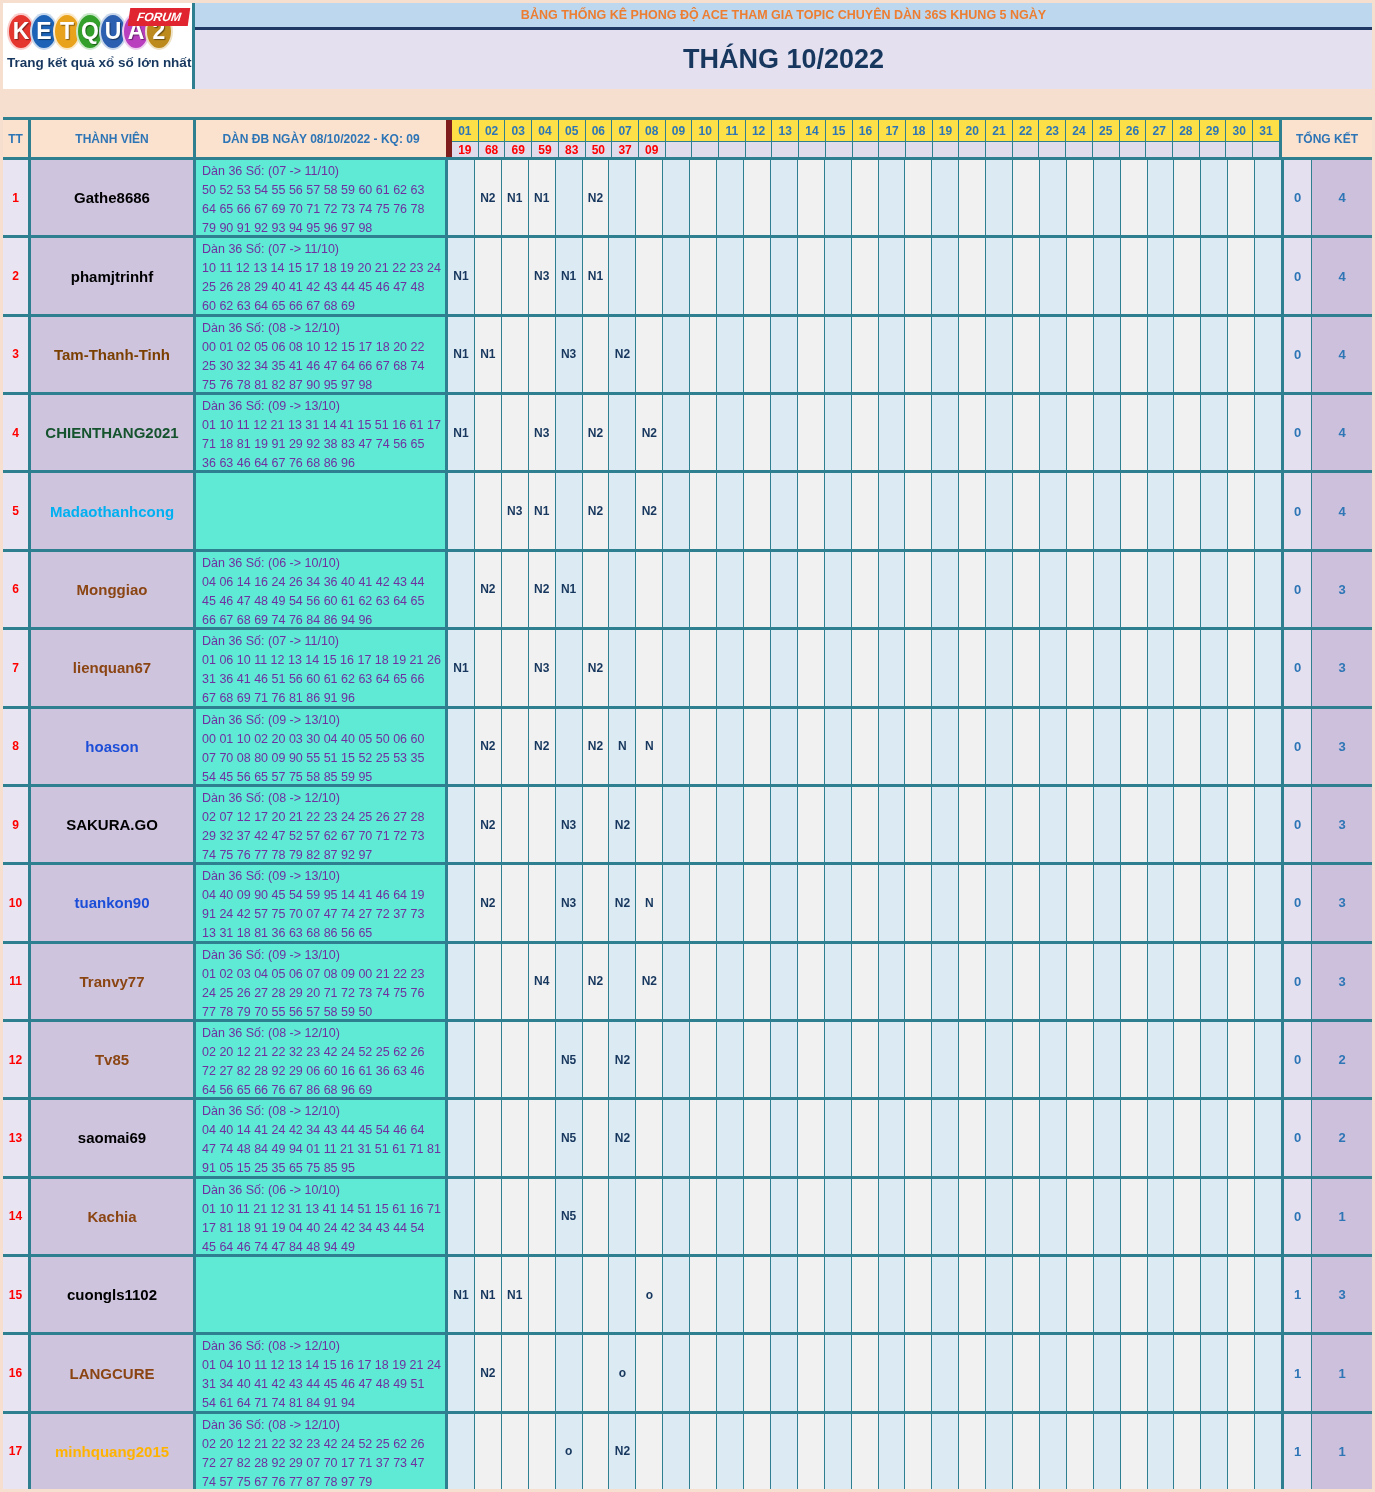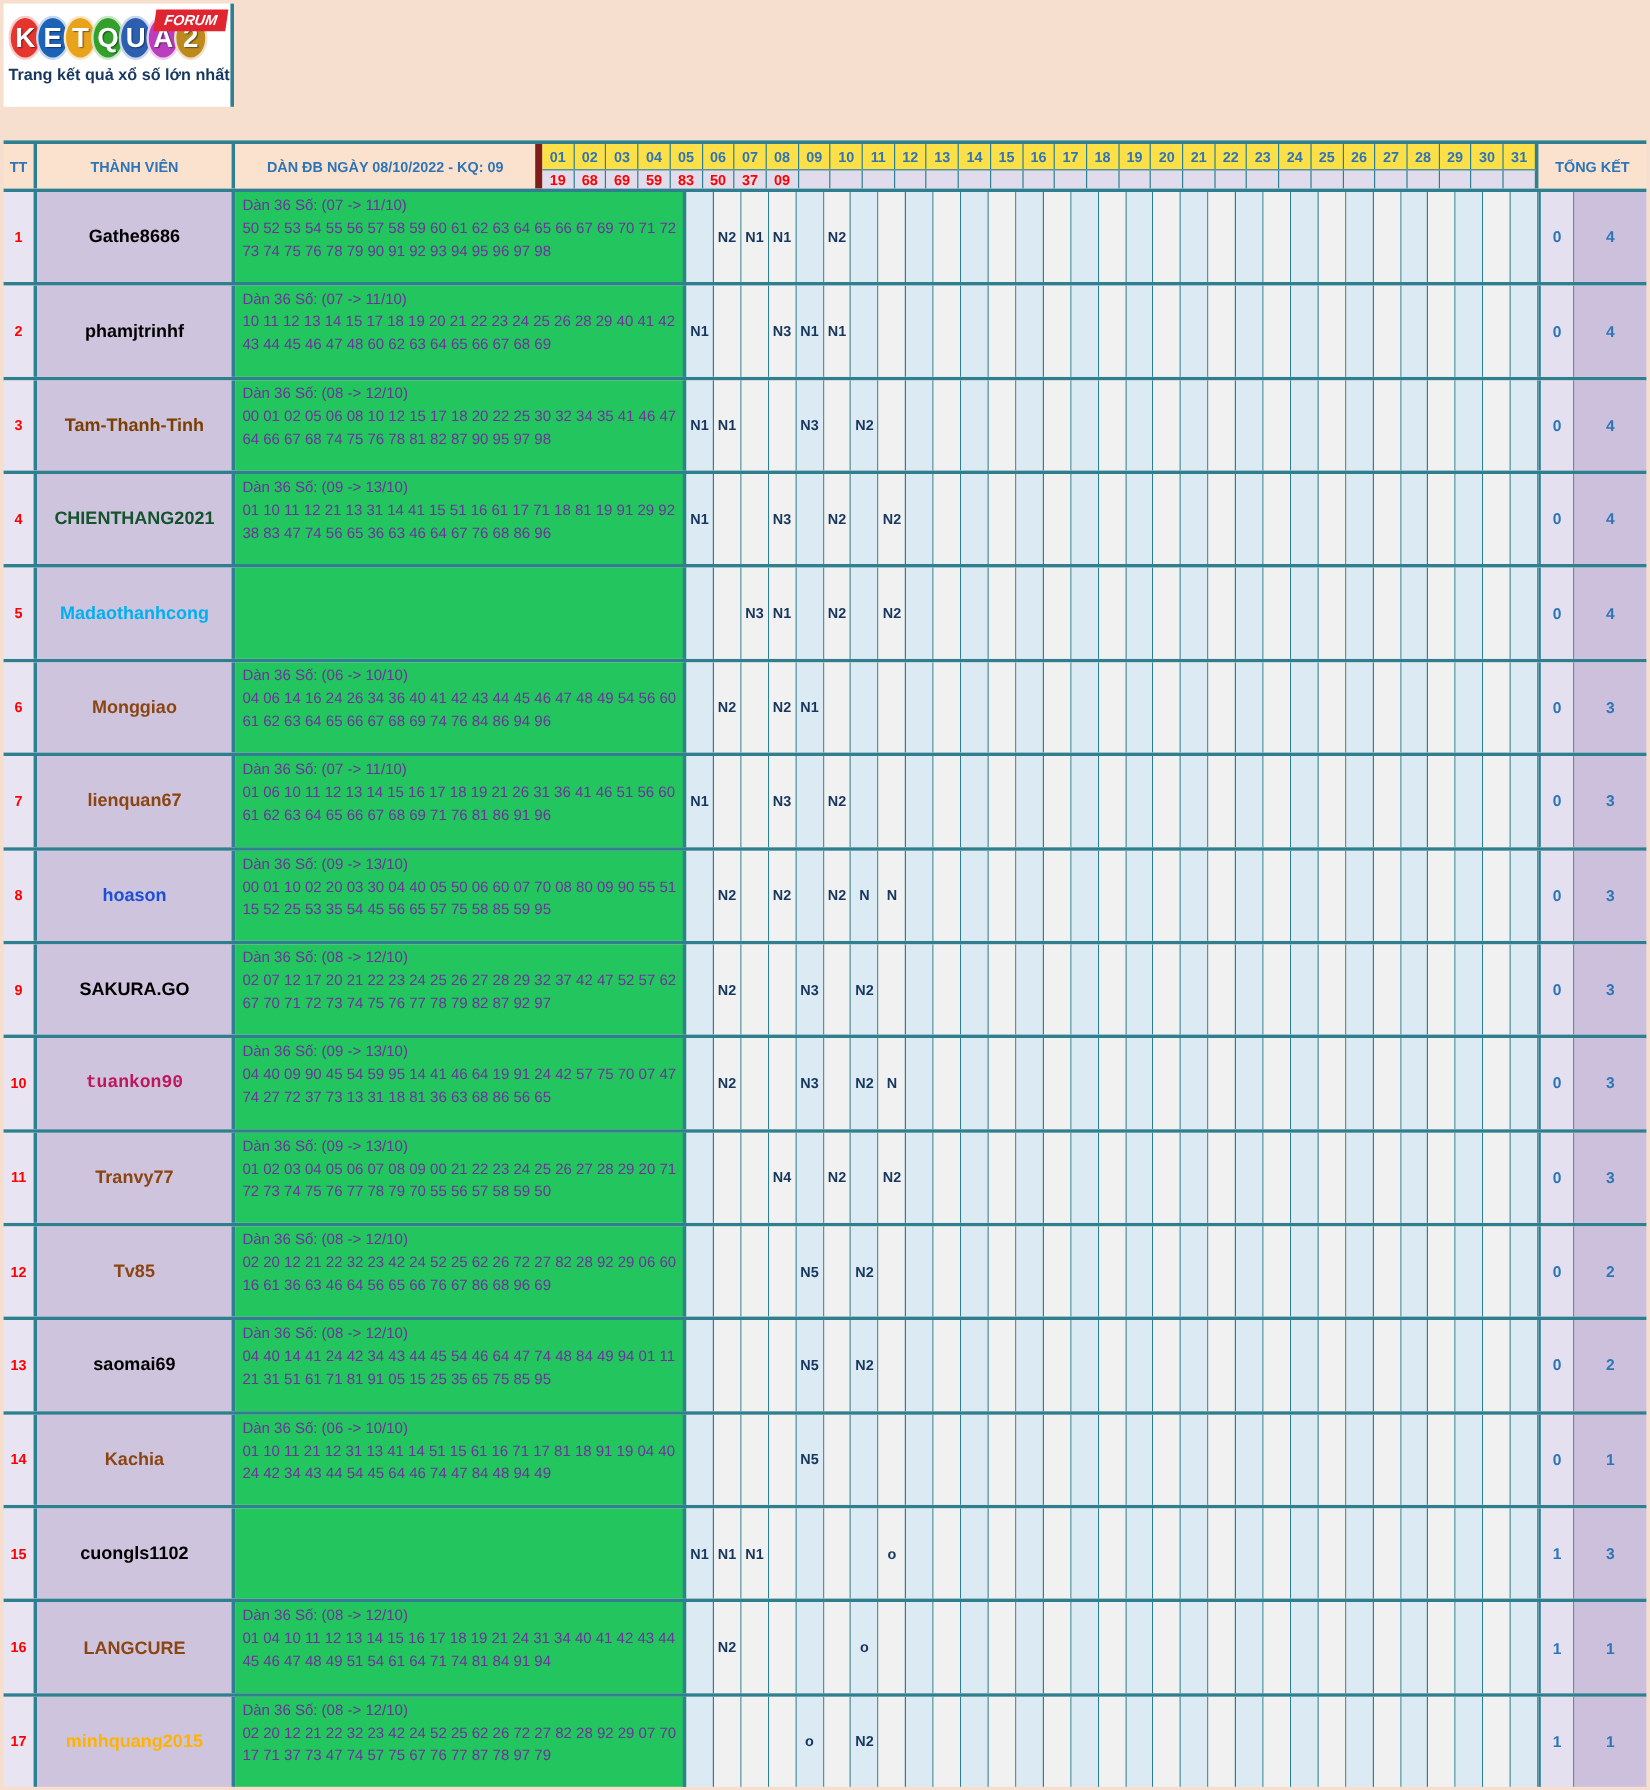--- a/index.html
+++ b/index.html
@@ -86,21 +86,21 @@
   .cell { display:flex; align-items:center; justify-content:center; }
   .cell.tt {
     width:28px; background:#e8e4f1; border-right:3px solid #2e8090;
     color:#ff0000; font-weight:bold; font-size:12px;
   }
   .cell.member {
     width:165px; background:#cec4de; border-right:3px solid #2e8090;
     font-weight:bold; font-size:15px; text-align:center; padding:0 3px;
   }
   .cell.dan {
-    width:376px; background:#22c55e; border-right:3px solid #2e8090;
+    width:252px; background:#5eead4; border-right:3px solid #2e8090;
     display:block; padding:2px 4px 0 6px;
     color:#7030a0; font-size:12.5px; line-height:19px;
     overflow:hidden;
   }
   .dan-title { color:#7030a0; }
   .daygrid { flex:1; display:flex; }
   .daycell {
     flex:1; border-right:1px solid #2e8090;
     display:flex; align-items:center; justify-content:center;
     color:#17375e; font-weight:bold; font-size:12px;
@@ -128,20 +128,24 @@
       <div class="logo-letters" id="logo-letters">
           <div class="logo-letter" style="background: rgb(229, 53, 47);">K</div>
           <div class="logo-letter" style="background: rgb(28, 99, 183);">E</div>
           <div class="logo-letter" style="background: rgb(233, 162, 28);">T</div>
           <div class="logo-letter" style="background: rgb(51, 160, 44);">Q</div>
           <div class="logo-letter" style="background: rgb(44, 95, 176);">U</div>
           <div class="logo-letter" style="background: rgb(185, 63, 191);">A</div>
           <div class="logo-letter" style="background: rgb(189, 138, 30);">2</div>
         </div>
       <div class="tagline">Trang kết quả xổ số lớn nhất Việt Nam</div>
+    </div>
+    <div class="top-right">
+      <div class="banner">BẢNG THỐNG KÊ PHONG ĐỘ ACE THAM GIA TOPIC CHUYÊN DÀN 36S KHUNG 5 NGÀY</div>
+      <div class="month-title">THÁNG 10/2022</div>
     </div>
   </div>
 
   <div class="colhead">
     <div class="ch tt">TT</div>
     <div class="ch mem">THÀNH VIÊN</div>
     <div class="ch dan">DÀN ĐB NGÀY 08/10/2022 - KQ: 09</div>
     <div class="daysblock">
       <div class="dayshead" id="days-head">
           <div class="dh-cell">01</div>
@@ -624,21 +628,21 @@
           <div class="daycell plain"></div>
           <div class="daycell blue"></div>
         </div>
     <div class="cell tk1">0</div>
     <div class="cell tk2">3</div>
   </div>
 
   <div class="row">
     <div class="cell tt">10</div>
     <div class="cell member">
-          <span class="mname" style="color: #be185d; font-family: Liberation Mono, monospace;">tuankon90</span>
+          <span class="mname" style="color: #1d4ed8;">tuankon90</span>
         </div>
     <div class="cell dan">
       <div class="dan-title">Dàn 36 Số: (09 -&gt; 13/10)</div>
       <div class="dan-nums">04 40 09 90 45 54 59 95 14 41 46 64 19 91 24 42 57 75 70 07 47 74 27 72 37 73 13 31 18 81 36 63 68 86 56 65</div>
     </div>
     <div class="daygrid">
           <div class="daycell blue"></div>
           <div class="daycell plain">N2</div>
           <div class="daycell plain"></div>
           <div class="daycell plain"></div>

